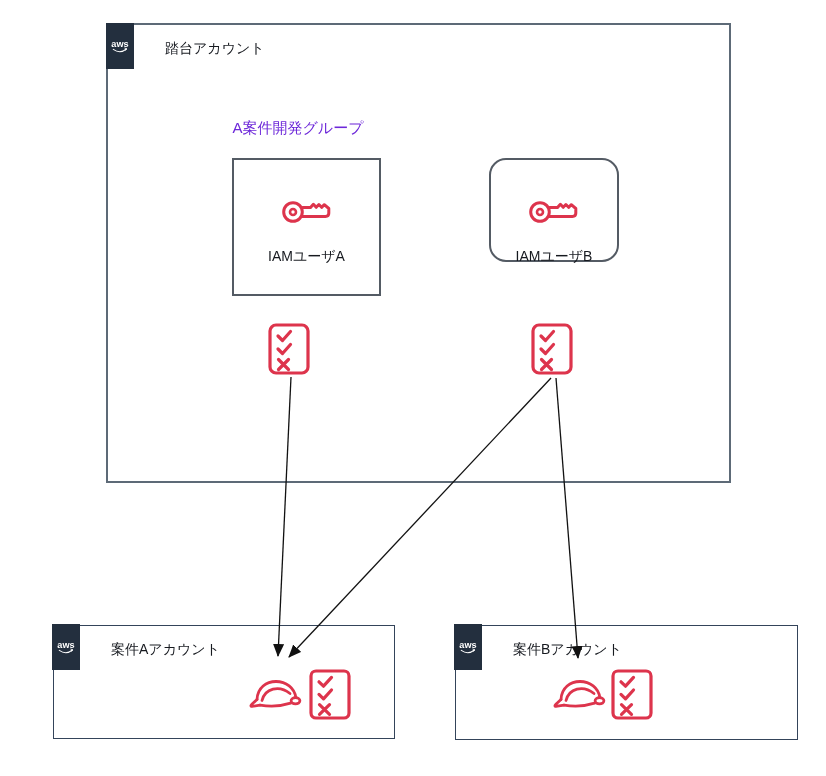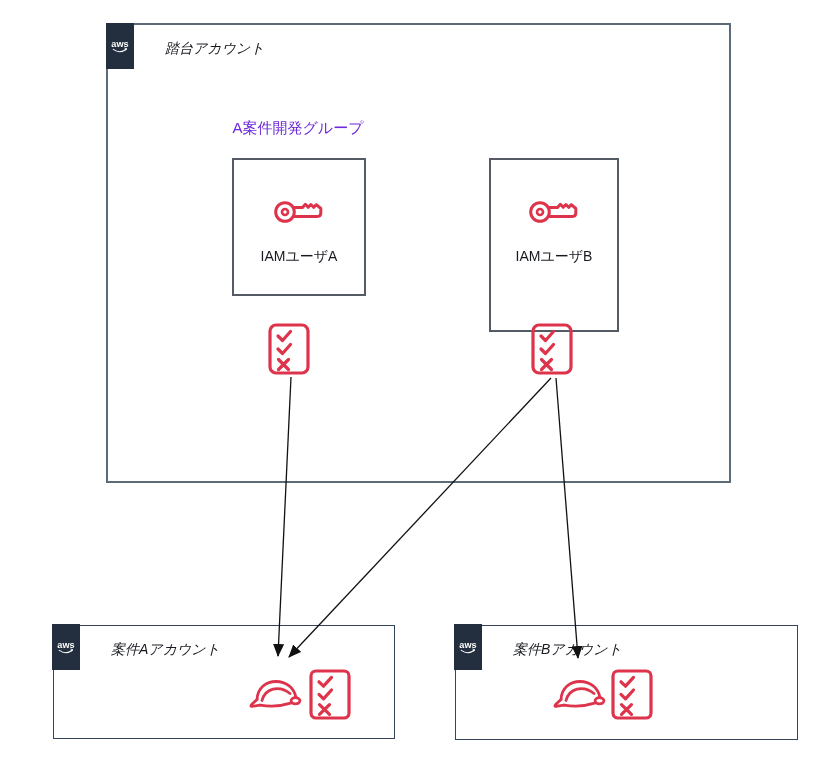--- a/index.html
+++ b/index.html
@@ -11,36 +11,36 @@
   .acct-box{position:absolute;background:#ffffff;box-sizing:border-box;}
   .bastion-box{left:106px;top:23px;width:625px;height:460px;border:2px solid #5d6a77;}
   .acct-a-box{left:53px;top:625px;width:342px;height:114px;border:1.5px solid #34445a;}
   .acct-b-box{left:455px;top:625px;width:343px;height:115px;border:1.5px solid #34445a;}
   .logo-square{
     position:absolute;left:-2px;top:-2px;width:28px;height:46px;background:#232f3e;
     display:flex;align-items:center;justify-content:center;
   }
   .acct-title{
     position:absolute;left:57px;top:13px;font-size:14px;line-height:20px;
-    color:#16191f;white-space:nowrap;font-style:italic;
+    color:#16191f;white-space:nowrap;
   }
   
   .group-caption{
     position:absolute;width:240px;text-align:center;font-size:15px;color:#6d28d9;
     white-space:nowrap;
   }
   .caption-a{left:178px;top:119px;}
   .caption-b{left:433px;top:119px;}
   
   .group-box{
     position:absolute;box-sizing:border-box;border:2px solid #545b64;background:#fff;
     display:flex;flex-direction:column;align-items:center;
   }
-  .group-a{left:232px;top:158px;width:134px;height:138px;}
-  .group-b{left:489px;top:158px;width:130px;height:174px;}
+  .group-a{left:232px;top:158px;width:149px;height:138px;}
+  .group-b{left:489px;top:158px;width:130px;height:104px;border-radius:17px;}
   .group-box .key-wrap{margin-top:30px;}
   .user-label{margin-top:16px;font-size:14px;color:#16191f;white-space:nowrap;}
   
   .policy-abs{position:absolute;}
   .policy-a{left:268px;top:323px;}
   .policy-b{left:531px;top:323px;}
   
   .role-icon-wrap{position:absolute;}
   .hat-a{left:194px;top:49px;}
   .chk-a{left:255px;top:43px;}

